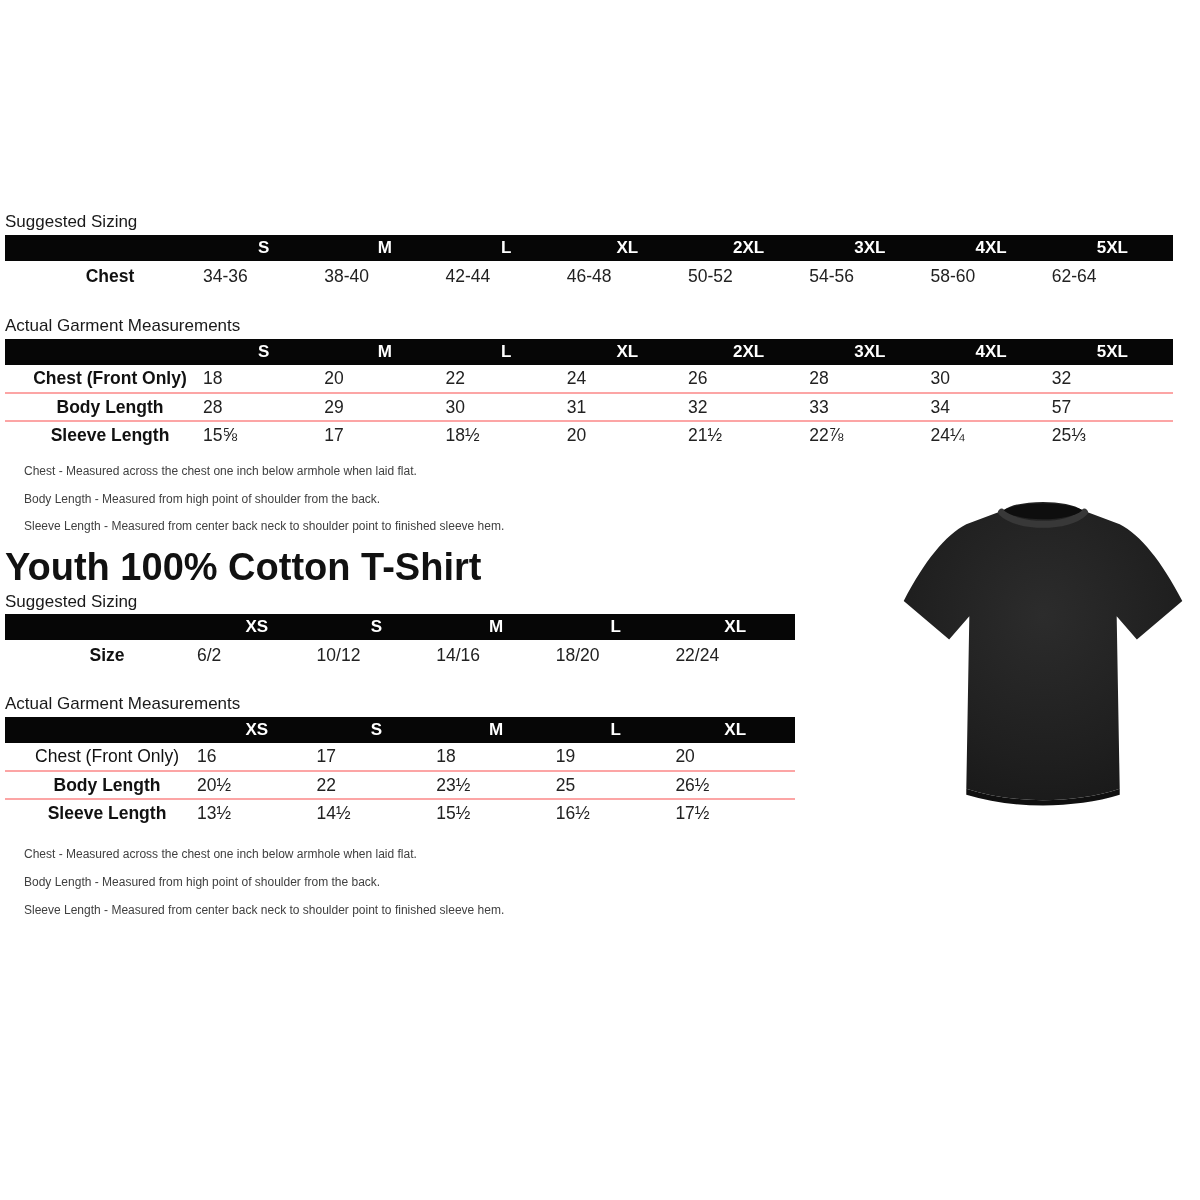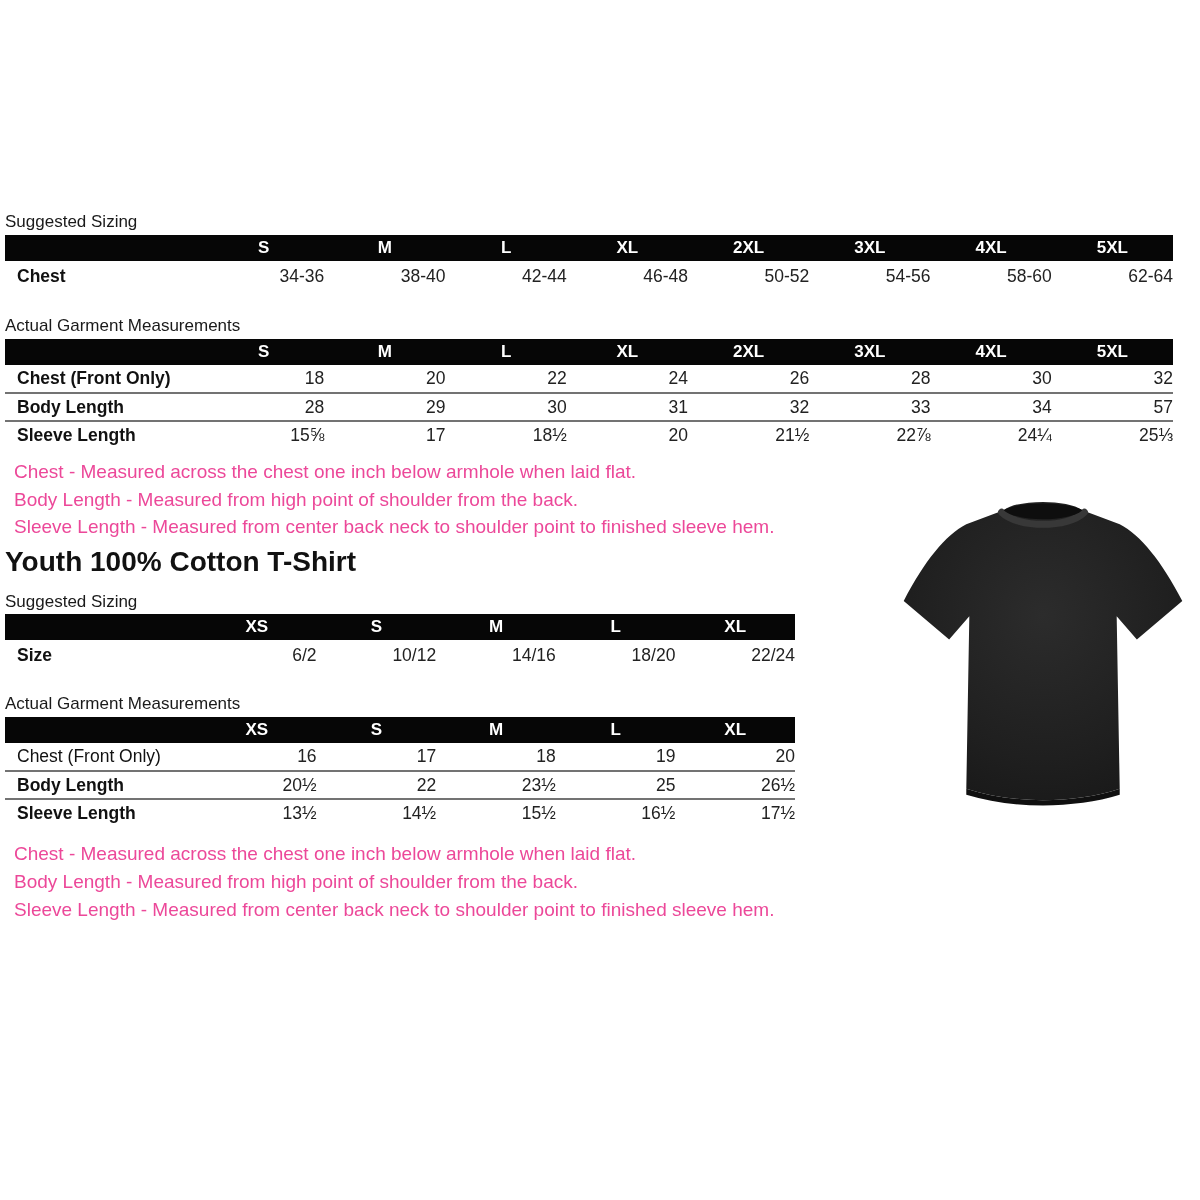--- a/index.html
+++ b/index.html
@@ -20,32 +20,32 @@
     display:flex; align-items:center; justify-content:center;
     font-size:29px; font-weight:bold; letter-spacing:7px;
   }
   .section-label { position:absolute; left:5px; font-size:17px; color:#1a1a1a; }
   .sizing-table { position:absolute; left:5px; border-collapse:collapse; table-layout:fixed; }
   .sizing-table thead th {
     background:#060606; color:#ffffff; font-weight:bold;
     font-size:17px; height:26px; text-align:center; padding:0;
   }
   .sizing-table tbody td {
-    font-size:17.5px; text-align:right; height:30px; padding:0; color:#222;
-  }
-  .sizing-table td.rowlabel { text-align:left; padding-left:12px; font-weight:bold; color:#111; }
+    font-size:17.5px; text-align:left; height:30px; padding:0; color:#222;
+  }
+  .sizing-table td.rowlabel { text-align:center; padding-left:12px; font-weight:bold; color:#111; }
   .sizing-table td.rowlabel .suffix { font-weight:bold; }
   .actual tbody td { height:28px; }
-  .actual tbody tr + tr td { border-top:2px solid #737373; }
+  .actual tbody tr + tr td { border-top:2px solid #fca5a5; }
   .adult-w { width:1168px; }
   .adult-w col.lbl { width:198px; }
   .youth-w { width:790px; }
   .youth-w col.lbl { width:192px; }
-  .notes { position:absolute; left:14px; width:860px; font-size:19px; line-height:27.5px; color:#ec4899; }
-  .youth-title { position:absolute; left:5px; top:546px; font-size:28px; font-weight:bold; }
+  .notes { position:absolute; left:24px; width:860px; font-size:12px; line-height:27.5px; color:#404040; }
+  .youth-title { position:absolute; left:5px; top:546px; font-size:38px; font-weight:bold; }
   .tshirt-wrap { position:absolute; left:886px; top:488px; width:314px; height:325px; }
 </style>
 </head>
 <body>
 
 <div class="page">
 
 
   <div class="section-label" style="top:212px;">Suggested Sizing</div>
   <table class="sizing-table adult-w" style="top:235px;">

